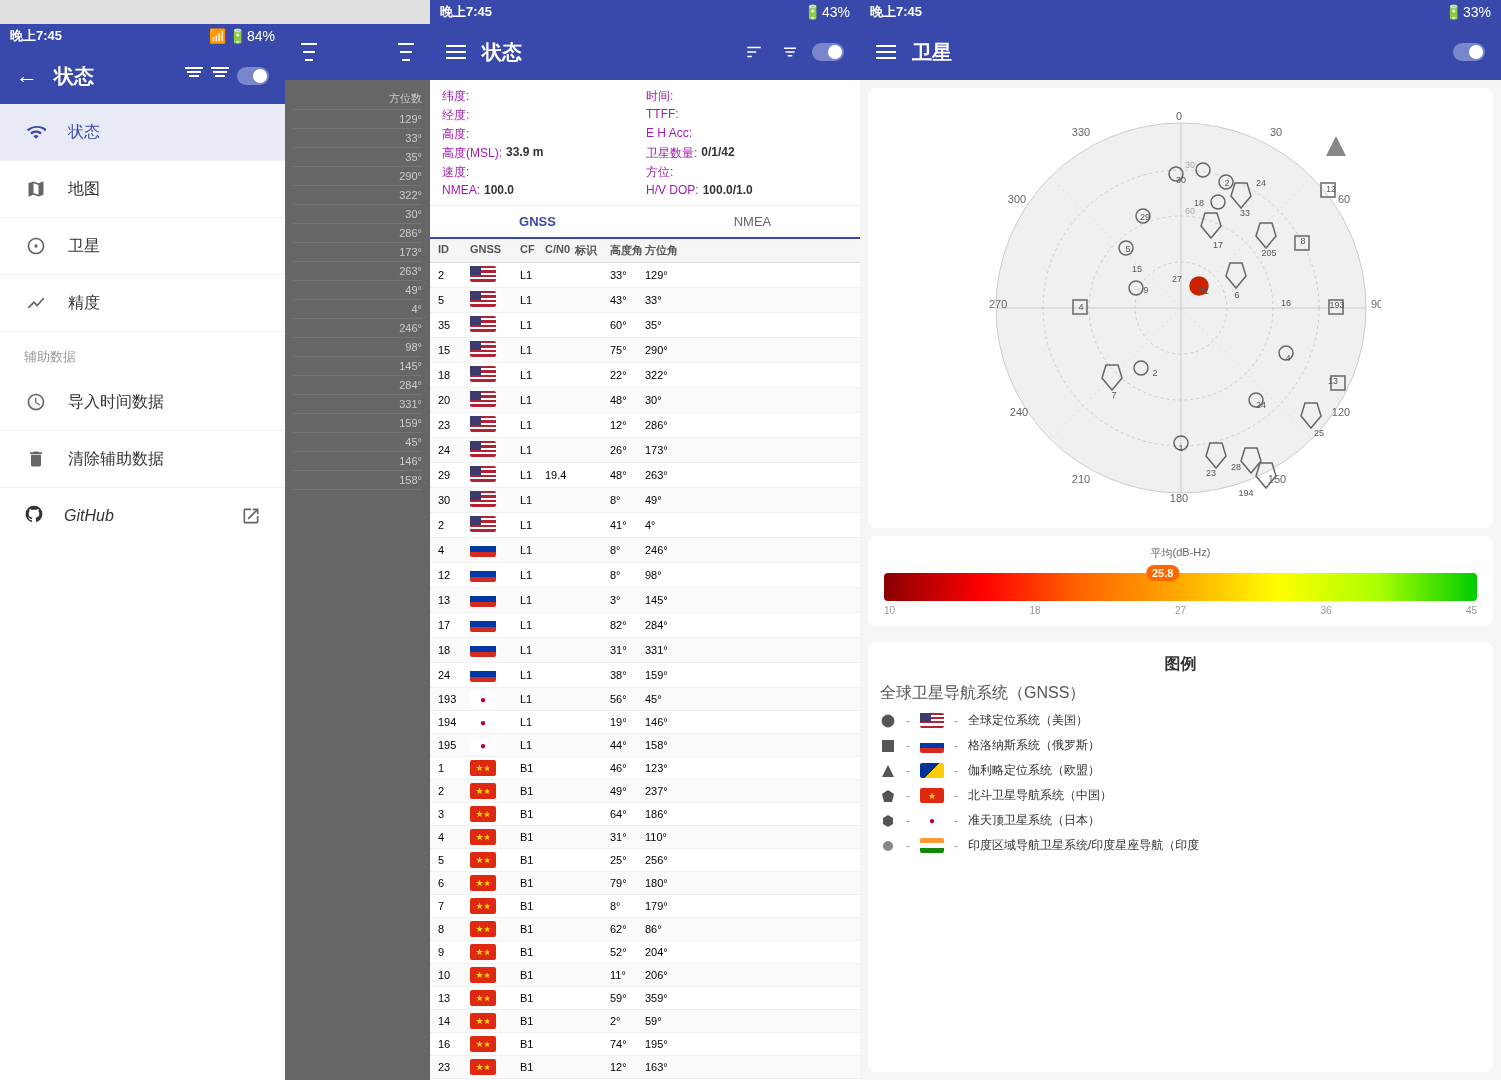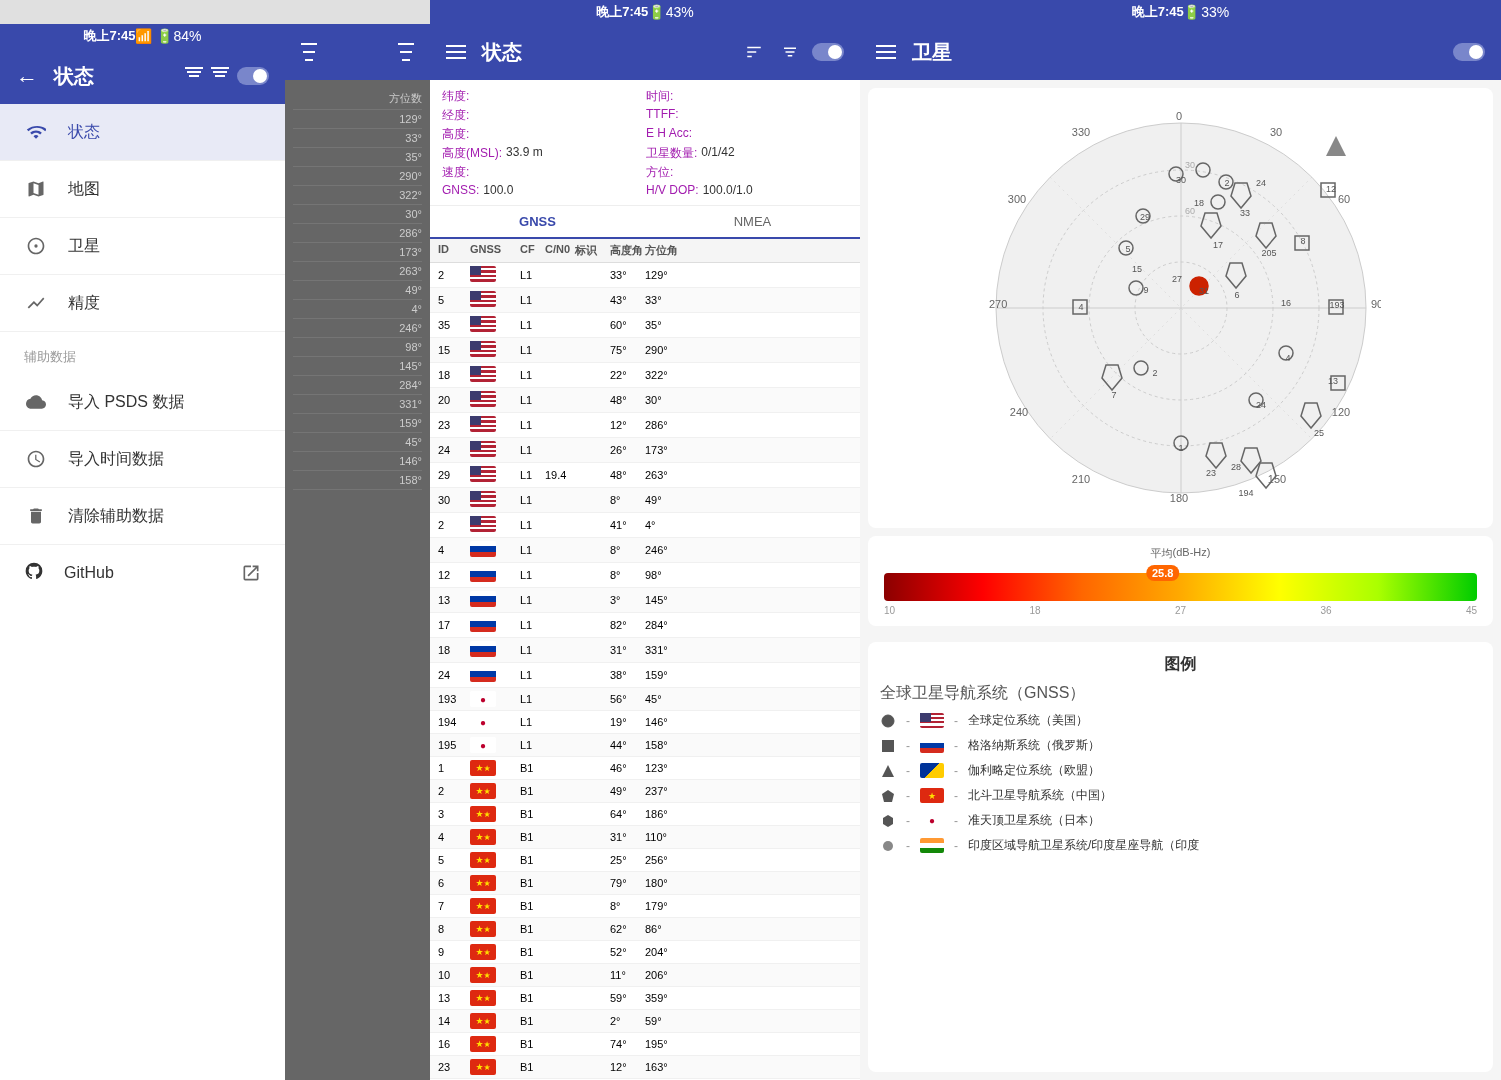--- a/index.html
+++ b/index.html
@@ -9,21 +9,21 @@
       display: flex;
       flex-direction: row;
       font-family: 'Arial', sans-serif;
       overflow: hidden;
       background: #e0e0e0;
     }
 
     
     .status-bar {
       display: flex;
-      justify-content: center;
+      justify-content: space-between;
       align-items: center;
       background: #3949ab;
       color: white;
       font-size: 12px;
       padding: 4px 10px;
       height: 24px;
     }
     .status-bar-time { font-weight: bold; font-size: 13px; }
     .status-icons { display: flex; gap: 3px; align-items: center; font-size: 14px; }
 
@@ -89,21 +89,21 @@
     }
     .sidebar-github {
       display: flex;
       align-items: center;
       justify-content: space-between;
       padding: 16px 24px;
       font-size: 16px;
       color: #333;
       cursor: pointer;
     }
-    .sidebar-github .left { display: flex; align-items: center; gap: 20px; }
+    .sidebar-github .left { display: flex; align-items: center; gap: 20px; font-style: italic; }
     .sidebar-bottom {
       margin-top: 16px;
       display: flex;
       flex-direction: column;
     }
     .sidebar-bottom-item {
       padding: 16px 24px;
       font-size: 16px;
       color: #333;
       cursor: pointer;
@@ -189,21 +189,21 @@
       display: grid;
       grid-template-columns: 1fr 1fr;
       padding: 8px 12px;
       gap: 2px;
       font-size: 12px;
       color: #333;
       border-bottom: 1px solid #eee;
     }
     .info-row { display: flex; gap: 4px; }
     .info-label { color: #a21caf; }
-    .info-value { color: #333; font-weight: 400; }
+    .info-value { color: #333; font-weight: 700; }
 
     .tab-bar {
       display: flex;
       border-bottom: 2px solid #3949ab;
     }
     .tab {
       flex: 1;
       text-align: center;
       padding: 8px;
       font-size: 13px;
@@ -502,28 +502,20 @@
             <path d="M3.5 18.49l6-6.01 4 4L22 6.92l-1.41-1.41-7.09 7.97-4-4L2 16.99z"></path>
           </svg>
       </div>
       <span>精度</span>
     </div>
 
     <div class="sidebar-section-label">辅助数据</div>
     <div class="sidebar-nav-item">
       <div class="icon">
         <svg width="20" height="20" viewBox="0 0 24 24" fill="currentColor">
-            <path d="M19.35 10.04C18.67 6.59 15.64 4 12 4 9.11 4 6.6 5.64 5.35 8.04 2.34 8.36 0 10.91 0 14c0 3.31 2.69 6 6 6h13c2.76 0 5-2.24 5-5 0-2.64-2.05-4.78-4.65-4.96z"></path>
-          </svg>
-      </div>
-      <span>导入 PSDS 数据</span>
-    </div>
-    <div class="sidebar-nav-item">
-      <div class="icon">
-        <svg width="20" height="20" viewBox="0 0 24 24" fill="currentColor">
             <path d="M11.99 2C6.47 2 2 6.48 2 12s4.47 10 9.99 10C17.52 22 22 17.52 22 12S17.52 2 11.99 2zM12 20c-4.42 0-8-3.58-8-8s3.58-8 8-8 8 3.58 8 8-3.58 8-8 8zm.5-13H11v6l5.25 3.15.75-1.23-4.5-2.67z"></path>
           </svg>
       </div>
       <span>导入时间数据</span>
     </div>
     <div class="sidebar-nav-item">
       <div class="icon">
         <svg width="20" height="20" viewBox="0 0 24 24" fill="currentColor">
             <path d="M6 19c0 1.1.9 2 2 2h8c1.1 0 2-.9 2-2V7H6v12zM19 4h-3.5l-1-1h-5l-1 1H5v2h14V4z"></path>
           </svg>
@@ -694,21 +686,21 @@
     </div>
     <div class="info-row">
       <span class="info-label">速度:</span>
       <span class="info-value"></span>
     </div>
     <div class="info-row">
       <span class="info-label">方位:</span>
       <span class="info-value"></span>
     </div>
     <div class="info-row">
-      <span class="info-label">GNSS:</span>
+      <span class="info-label">NMEA:</span>
       <span class="info-value">100.0</span>
     </div>
     <div class="info-row">
       <span class="info-label">H/V DOP:</span>
       <span class="info-value">100.0/1.0</span>
     </div>
   </div>
 
   <div class="tab-bar">
     <div class="tab active">GNSS</div>

